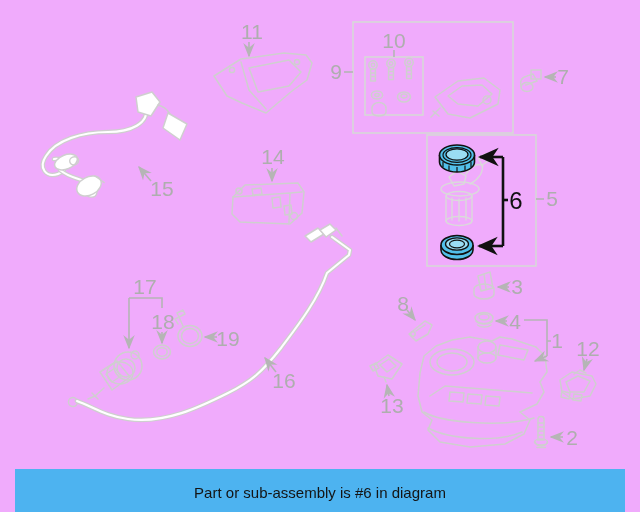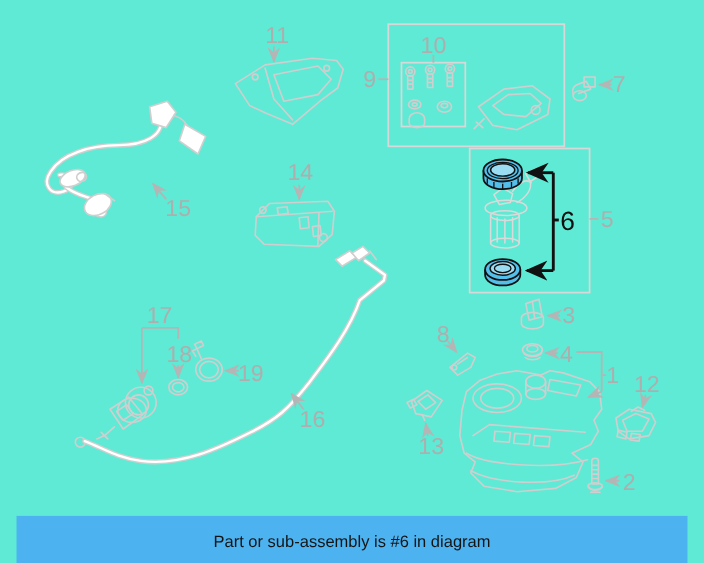--- a/index.html
+++ b/index.html
@@ -1,16 +1,16 @@
 <!DOCTYPE html>
 <html><head>
 <meta charset="utf-8">
 <style>
   html,body{margin:0;padding:0;background:#fff;}
-  .stage{position:relative;width:640px;height:512px;background:#5eead4;overflow:hidden;
+  .stage{position:relative;width:640px;height:512px;background:#f0abfc;overflow:hidden;
          font-family:"Liberation Sans",sans-serif;}
   .stage svg{position:absolute;left:0;top:0;}
   
   .p   {fill:none;stroke:#CFCFCF;stroke-width:1.5;stroke-linejoin:round;stroke-linecap:round;}
   .pf  {fill:#fff;stroke:#CFCFCF;stroke-width:1.5;stroke-linejoin:round;}
   .lt  {fill:none;stroke:#DADADA;stroke-width:1.4;stroke-linejoin:round;stroke-linecap:round;}
   .box {fill:none;stroke:#D8D8D8;stroke-width:1.6;}
   .ld  {fill:none;stroke:#B5B5B5;stroke-width:1.6;}
   .tube{fill:none;stroke:#CFCFCF;stroke-width:4.6;stroke-linejoin:round;stroke-linecap:round;}
   .tin {fill:none;stroke:#ffffff;stroke-width:2.1;stroke-linejoin:round;stroke-linecap:round;}

